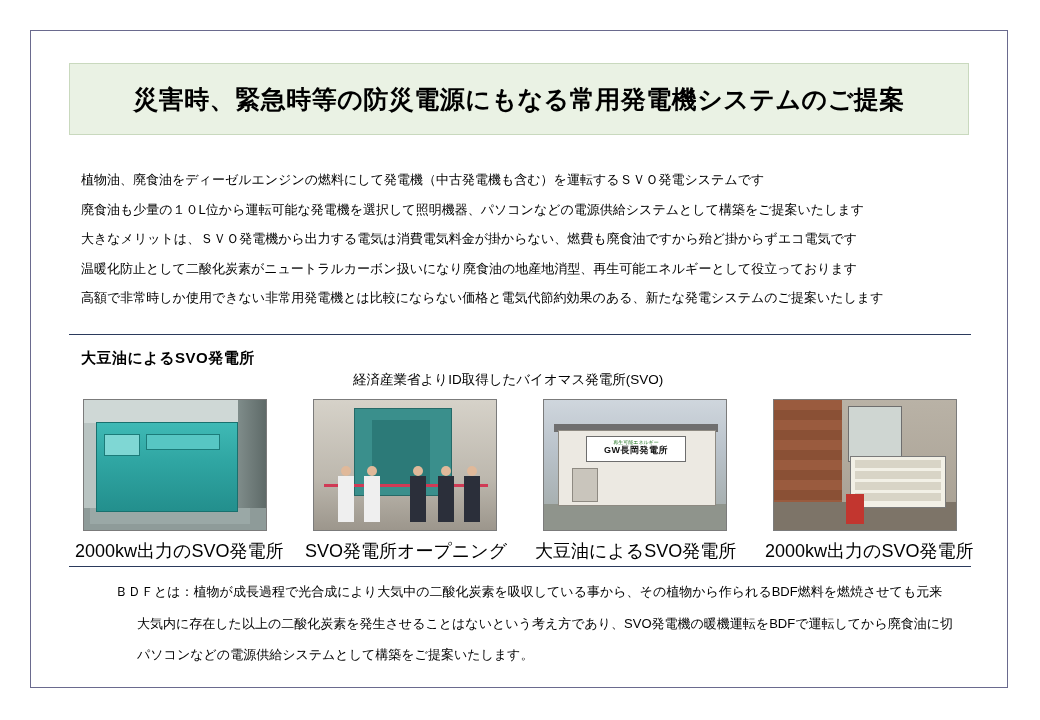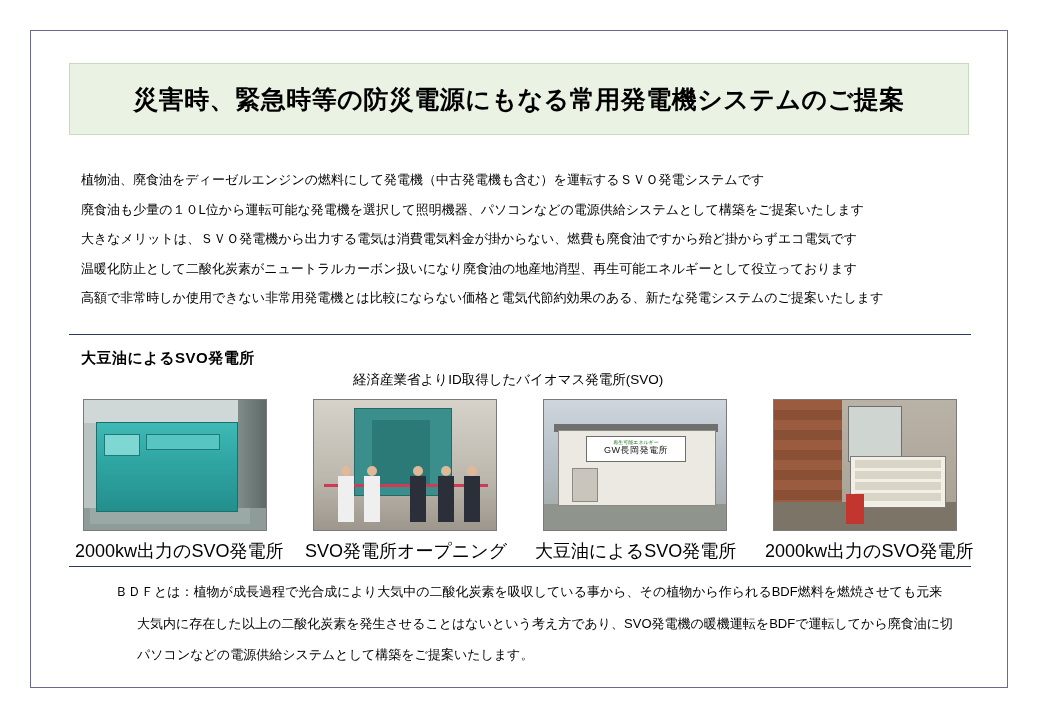--- a/index.html
+++ b/index.html
@@ -174,21 +174,21 @@
     position: absolute; left: 10px; top: 24px; width: 164px; height: 8px;
     background: #6f6f6f;
   }
   .p3 .sign {
     position: absolute; left: 42px; top: 36px; width: 100px; height: 26px;
     background: #ffffff; border: 1px solid #6d6d6d;
     font-size: 7px; line-height: 8px; text-align: center; color: #111;
     padding-top: 1px; box-sizing: border-box;
   }
   .p3 .sign .t1 { color:#1a6f1a; font-size:5px; }
-  .p3 .sign .t2 { font-weight: normal; font-size: 9px; letter-spacing: 0.5px; }
+  .p3 .sign .t2 { font-weight: bold; font-size: 9px; letter-spacing: 0.5px; }
   .p3 .door {
     position: absolute; left: 28px; top: 68px; width: 24px; height: 32px;
     background: #c9c5bc; border: 1px solid #8e8a82;
   }
   .p3 .grnd {
     position: absolute; left: 0; bottom: 0; width: 100%; height: 26px;
     background: #8f948c;
   }
 
   

